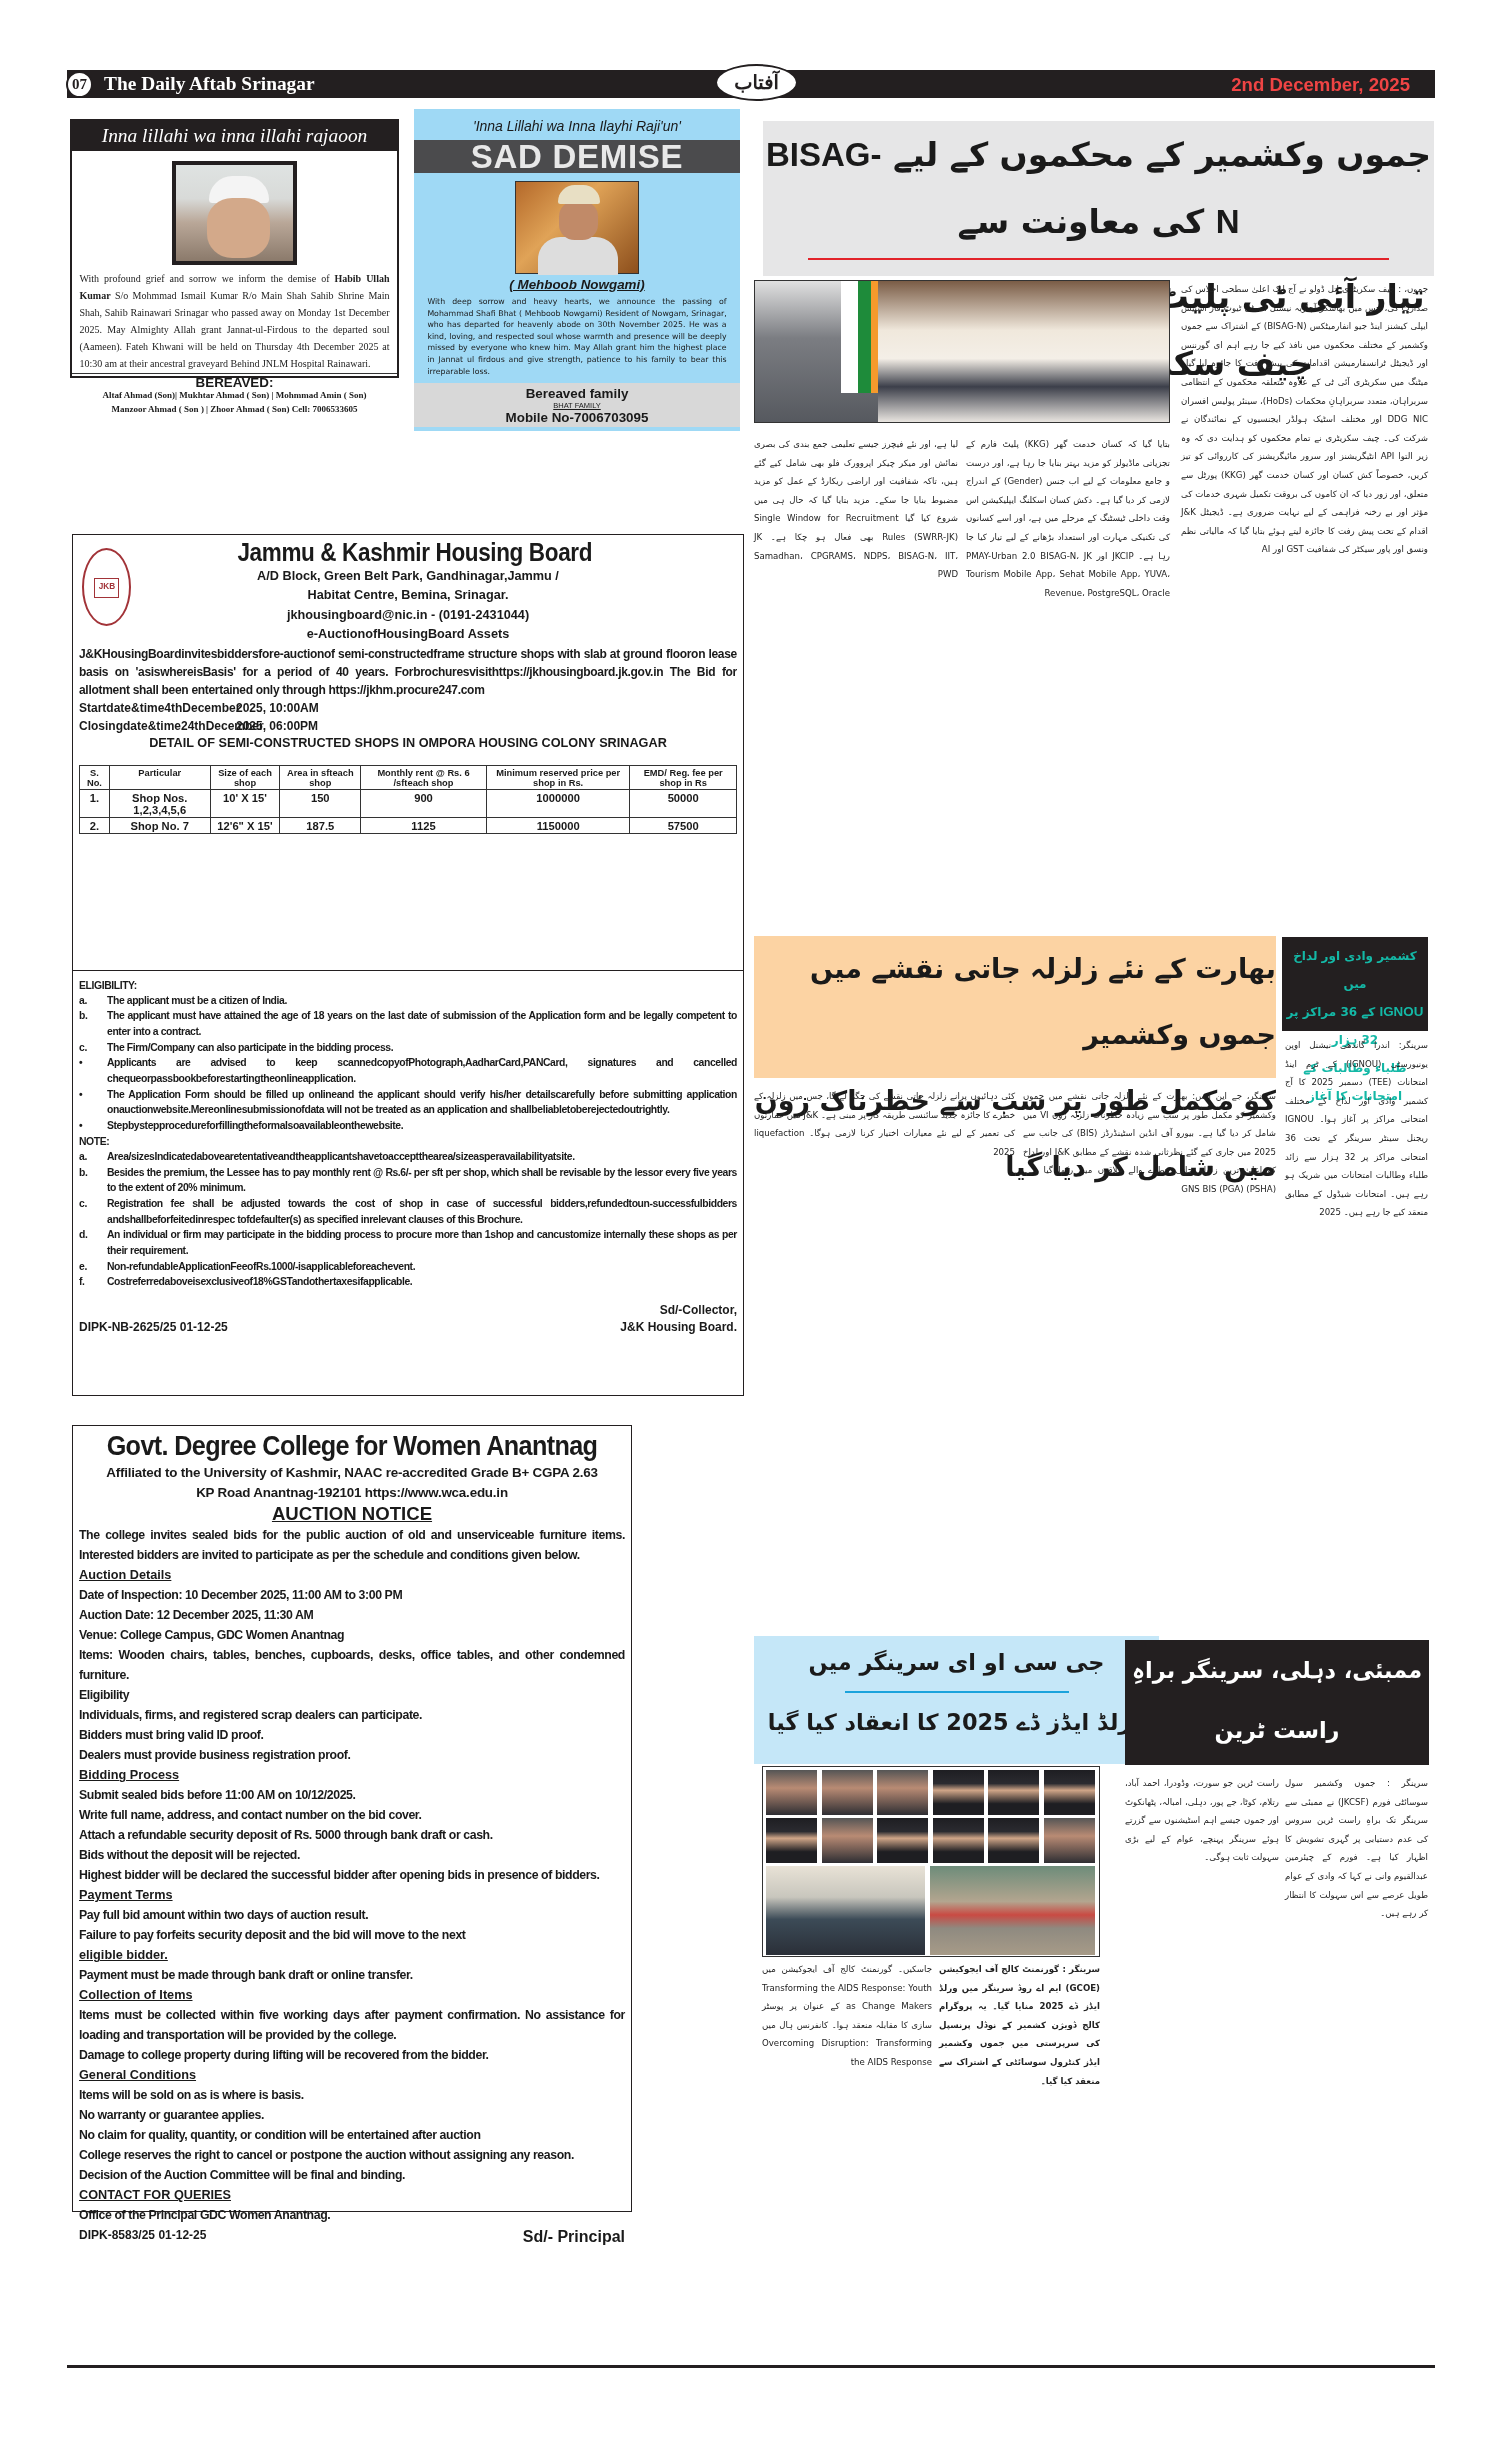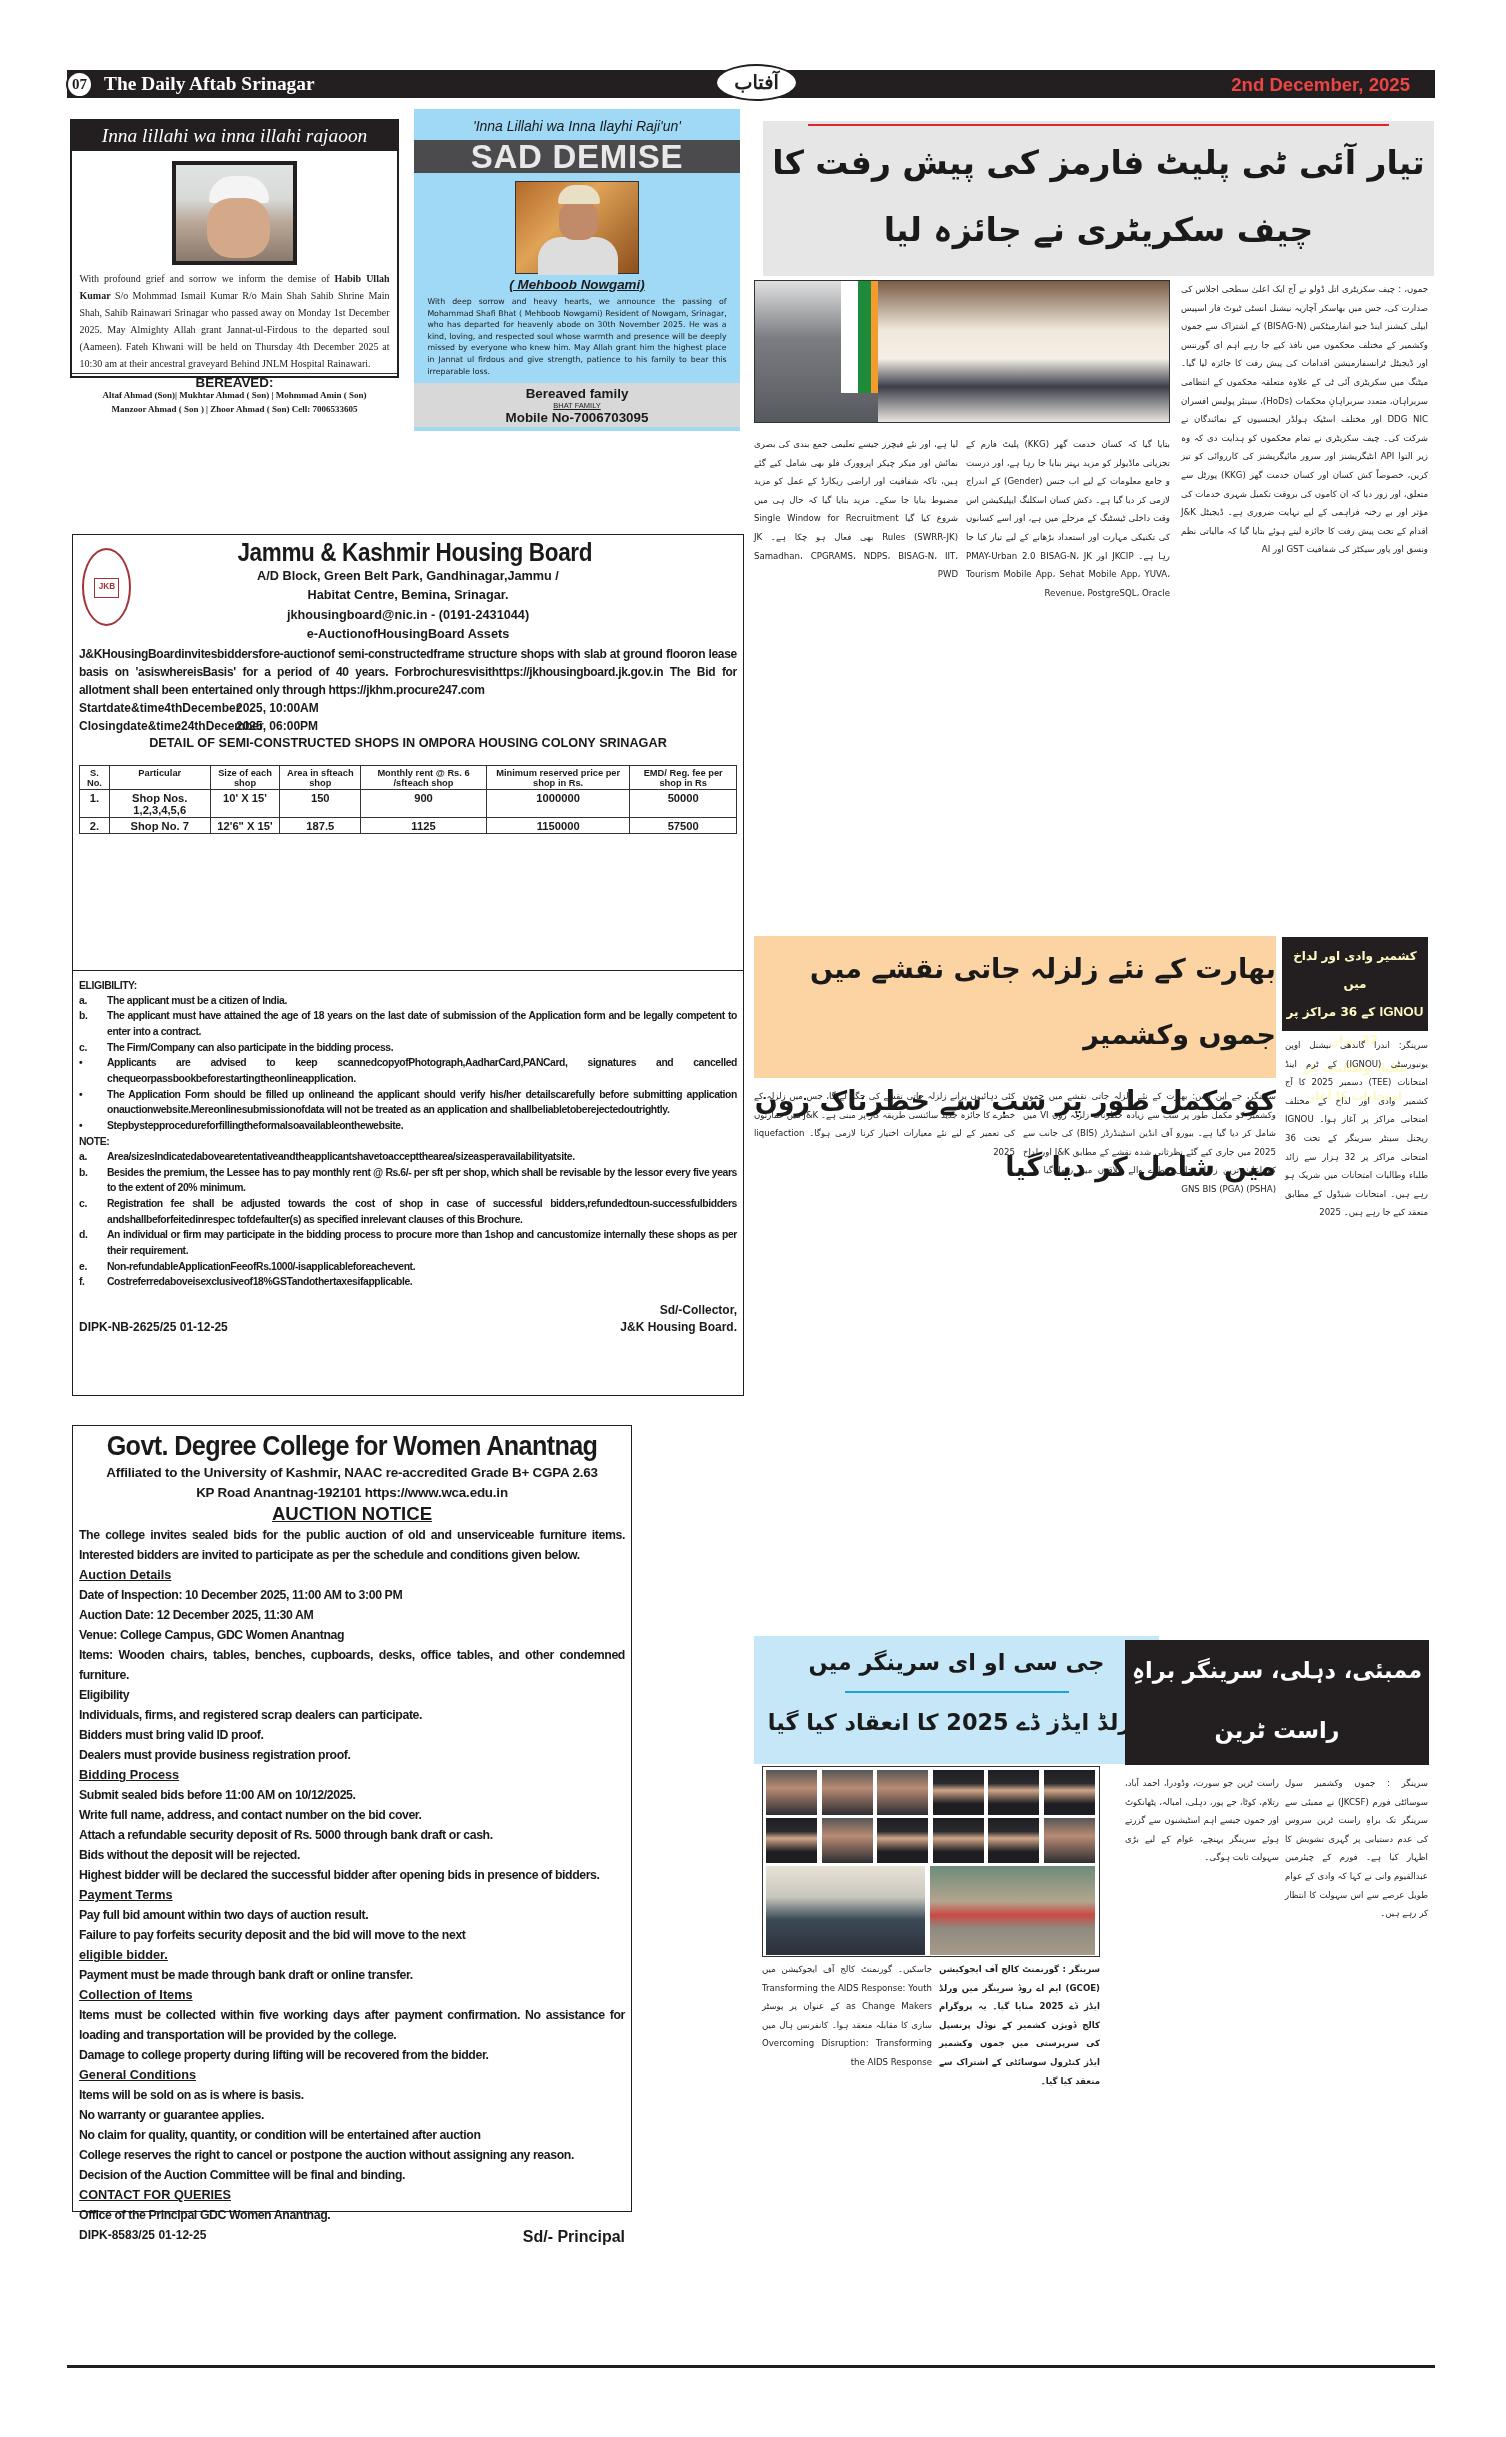--- a/index.html
+++ b/index.html
@@ -87,21 +87,21 @@
   .photo-meeting .flag { position:absolute; left: 86px; top:0; width:37px; height:112px; background: linear-gradient(90deg, #ffffff 0%, #ffffff 45%, #1e8b3a 45%, #1e8b3a 80%, #f59a2c 80%); }
 
   .urdu-col { font: 8.6px "DejaVu Sans", sans-serif; line-height: 18.6px; text-align: justify; color: #222; }
   .col-a { left: 1181px; top: 280px; width: 247px; height: 623px; }
   .col-b { left: 966px; top: 435px; width: 204px; height: 468px; }
   .col-c { left: 754px; top: 435px; width: 204px; height: 468px; }
 
   .hl2 { left: 754px; top: 936px; width: 522px; height: 142px; background: #fcd3a3; text-align: right; }
   .hl2 .l { font: bold 27px "DejaVu Sans", sans-serif; line-height: 66px; }
 
-  .ignou { left: 1282px; top: 937px; width: 146px; height: 94px; background: #231f20; color: #fef9c3; text-align: center; padding-top: 4.5px; }
+  .ignou { left: 1282px; top: 937px; width: 146px; height: 94px; background: #231f20; color: #14b8a6; text-align: center; padding-top: 4.5px; }
   .ignou .l { font: bold 12px "DejaVu Sans", sans-serif; line-height: 28px; }
   .ignou .l .en { font: bold 13.4px "Liberation Sans", sans-serif; }
 
   .col-d { left: 1285px; top: 1036px; width: 143px; height: 566px; }
   .col-e { left: 1023px; top: 1087px; width: 253px; height: 522px; }
   .col-f { left: 754px; top: 1087px; width: 261px; height: 522px; }
 
   .hl3 { left: 754px; top: 1636px; width: 405px; height: 128px; background: #c5e7f8; text-align: center; }
   .hl3 .l { font: bold 22.4px "DejaVu Sans", sans-serif; line-height: 52px; }
   .hl3 .rule { width: 224px; height: 2.2px; background: #1ba3dc; margin: 3px auto; }
@@ -319,20 +319,25 @@
     </div>
   <div class="gdc-foot">
     <div>DIPK-8583/25   01-12-25</div>
     <div class="s">Sd/- Principal</div>
   </div>
 </div>
 
 <div class="abs bottom-rule"></div>
 
 <div class="abs hl1 urdu">
+  <div class="l1">
+    <span>جموں وکشمیر کے محکموں کے لیے</span>
+    <span class="en">BISAG-N</span>
+    <span>کی معاونت سے</span>
+  </div>
   <div class="rule"></div>
   <div class="l2">تیار آئی ٹی پلیٹ فارمز کی پیش رفت کا چیف سکریٹری نے جائزہ لیا</div>
 </div>
 
 <div class="abs photo-meeting">
   <div class="cs"></div>
   <div class="flag"></div>
 </div>
 
 <div class="abs urdu urdu-col col-a">جموں، : چیف سکریٹری اتل ڈولو نے آج ایک اعلیٰ سطحی اجلاس کی صدارت کی، جس میں بھاسکر آچاریہ نیشنل انسٹی ٹیوٹ فار اسپیس ایپلی کیشنز اینڈ جیو انفارمیٹکس (BISAG-N) کے اشتراک سے جموں وکشمیر کے مختلف محکموں میں نافذ کیے جا رہے اہم ای گورننس اور ڈیجیٹل ٹرانسفارمیشن اقدامات کی پیش رفت کا جائزہ لیا گیا۔ میٹنگ میں سکریٹری آئی ٹی کے علاوہ متعلقہ محکموں کے انتظامی سربراہان، متعدد سربراہانِ محکمات (HoDs)، سینئر پولیس افسران DDG NIC اور مختلف اسٹیک ہولڈر ایجنسیوں کے نمائندگان نے شرکت کی۔ چیف سکریٹری نے تمام محکموں کو ہدایت دی کہ وہ زیر التوا API انٹیگریشنز اور سرور مائیگریشنز کی کارروائی کو تیز کریں، خصوصاً کش کسان اور کسان خدمت گھر (KKG) پورٹل سے متعلق، اور زور دیا کہ ان کاموں کی بروقت تکمیل شہری خدمات کی مؤثر اور بے رخنہ فراہمی کے لیے نہایت ضروری ہے۔ ڈیجیٹل J&amp;K اقدام کے تحت پیش رفت کا جائزہ لیتے ہوئے بتایا گیا کہ مالیاتی نظم ونسق اور پاور سیکٹر کی شفافیت GST اور AI</div>

